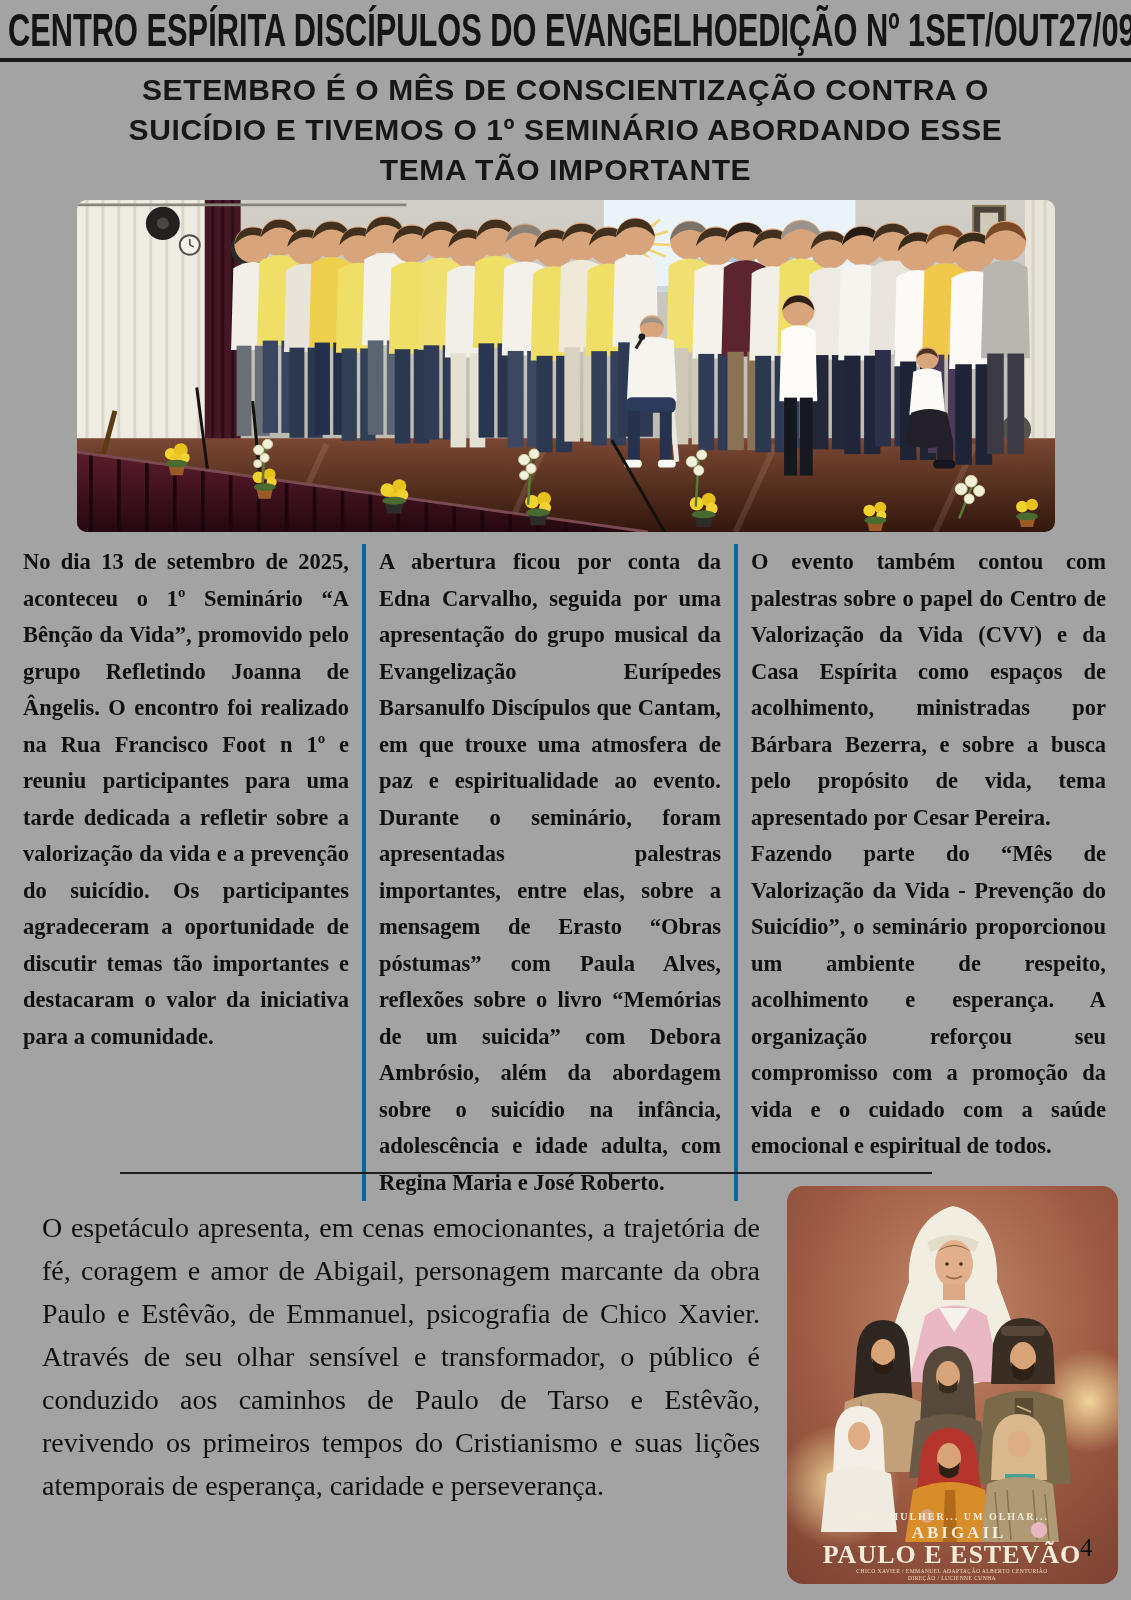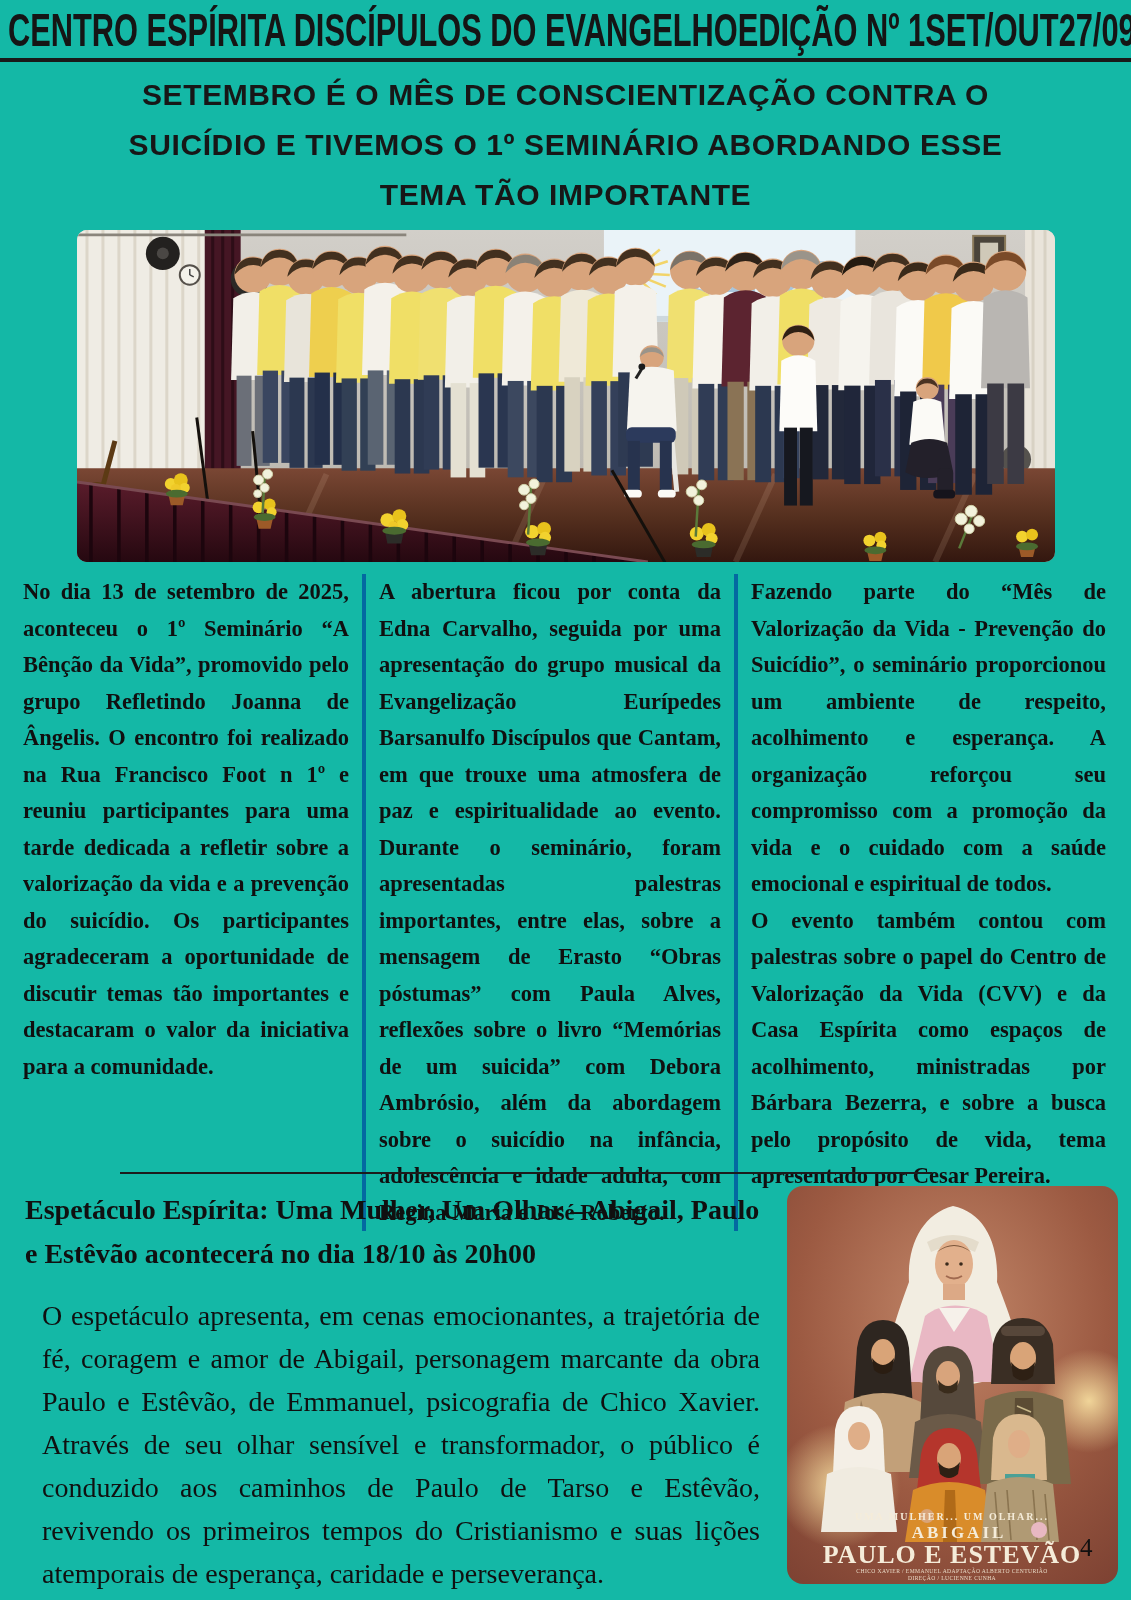--- a/index.html
+++ b/index.html
@@ -1,30 +1,30 @@
 <!DOCTYPE html>
 <html><head>
 <meta charset="utf-8">
 <style>
   html,body{margin:0;padding:0;background:#888;}
-  .page{position:relative;width:1131px;height:1600px;margin:0 auto;background:#14b8a6;
+  .page{position:relative;width:1131px;height:1600px;margin:0 auto;background:#a3a3a3;
         color:#101010;font-family:"Liberation Serif",serif;overflow:hidden;}
 
   
   .masthead{padding:5px 6px 1px 8px;border-bottom:4px solid #191919;height:52px;overflow:visible;}
   .mast-row{width:1712px;transform:scaleX(0.655);transform-origin:0 100%;
             display:flex;align-items:flex-end;justify-content:space-between;
             font-family:"Liberation Sans",sans-serif;font-weight:700;font-size:47px;
             line-height:50px;white-space:nowrap;color:#151515;}
   .mast-vrule{display:inline-block;width:5px;height:50px;background:#191919;align-self:flex-end;}
 
   
   .headline{margin:8px auto 0;width:962px;text-align:center;
             font-family:"Liberation Sans",sans-serif;font-weight:700;
-            font-size:30px;line-height:50px;letter-spacing:.6px;color:#171717;}
+            font-size:30px;line-height:40px;letter-spacing:.6px;color:#171717;}
 
   
   .photo{margin:10px auto 0;width:978px;height:332px;border-radius:10px;overflow:hidden;
          background:#c9c6c0;}
   .photo svg{display:block;width:100%;height:100%;}
 
   
   .columns{margin:12px 10px 0;display:grid;grid-template-columns:352px 372px 385px;font-weight:bold;}
   .col{padding:0 13px;font-size:22.5px;line-height:36.5px;text-align:justify;text-justify:inter-word;}
   .col p{margin:0;}
@@ -330,30 +330,29 @@
   </div>
 
   <section class="columns">
     <div class="col">
       <p>No dia 13 de setembro de 2025, aconteceu o 1º Seminário “A Bênção da Vida”, promovido pelo grupo Refletindo Joanna de Ângelis. O encontro foi realizado na Rua Francisco Foot n 1º e reuniu participantes para uma tarde dedicada a refletir sobre a valorização da vida e a prevenção do suicídio. Os participantes agradeceram a oportunidade de discutir temas tão importantes e destacaram o valor da iniciativa para a comunidade.</p>
     </div>
     <div class="col">
       <p>A abertura ficou por conta da Edna Carvalho, seguida por uma apresentação do grupo musical da Evangelização Eurípedes Barsanulfo Discípulos que Cantam, em que trouxe uma atmosfera de paz e espiritualidade ao evento. Durante o seminário, foram apresentadas palestras importantes, entre elas, sobre a mensagem de Erasto “Obras póstumas” com Paula Alves, reflexões sobre o livro “Memórias de um suicida” com Debora Ambrósio, além da abordagem  sobre o suicídio na infância, adolescência e idade adulta, com Regina Maria e José Roberto.</p>
     </div>
     <div class="col">
+      <p>O evento também contou com palestras sobre o papel do Centro de Valorização da Vida (CVV) e da Casa Espírita como espaços de acolhimento, ministradas por Bárbara Bezerra, e sobre a busca pelo propósito de vida, tema apresentado por  Cesar Pereira.</p>
       <p>Fazendo parte do “Mês de Valorização da Vida - Prevenção do Suicídio”, o seminário proporcionou um ambiente de respeito, acolhimento e esperança. A organização reforçou seu compromisso com a promoção da vida e o cuidado com a saúde emocional e espiritual de todos.</p>
-      <p>O evento também contou com palestras sobre o papel do Centro de Valorização da Vida (CVV) e da Casa Espírita como espaços de acolhimento, ministradas por Bárbara Bezerra, e sobre a busca pelo propósito de vida, tema apresentado por  Cesar Pereira.</p>
     </div>
   </section>
 
 
   <div class="hdivider"></div>
 
   <section class="announcement">
-    <p class="ann-title">Espetáculo Espírita: Uma Mulher, Um Olhar – Abigail, Paulo e Estêvão acontecerá no dia 18/10 às 20h00</p>
     <p class="ann-body">O espetáculo apresenta, em cenas emocionantes, a trajetória de fé, coragem e amor de Abigail, personagem marcante da obra Paulo e Estêvão, de Emmanuel, psicografia de Chico Xavier. Através de seu olhar sensível e transformador, o público é conduzido aos caminhos de Paulo de Tarso e Estêvão, revivendo os primeiros tempos do Cristianismo e suas lições atemporais de esperança, caridade e perseverança.</p>
   </section>
 
   <div class="poster">
     <svg viewBox="0 0 331 398" preserveAspectRatio="none">
       <defs>
         <radialGradient id="pBg" cx="50%" cy="32%" r="85%">
           <stop offset="0" stop-color="#c28769"></stop>
             <stop offset="0.55" stop-color="#9c5a42"></stop>
             <stop offset="1" stop-color="#7c4132"></stop>

